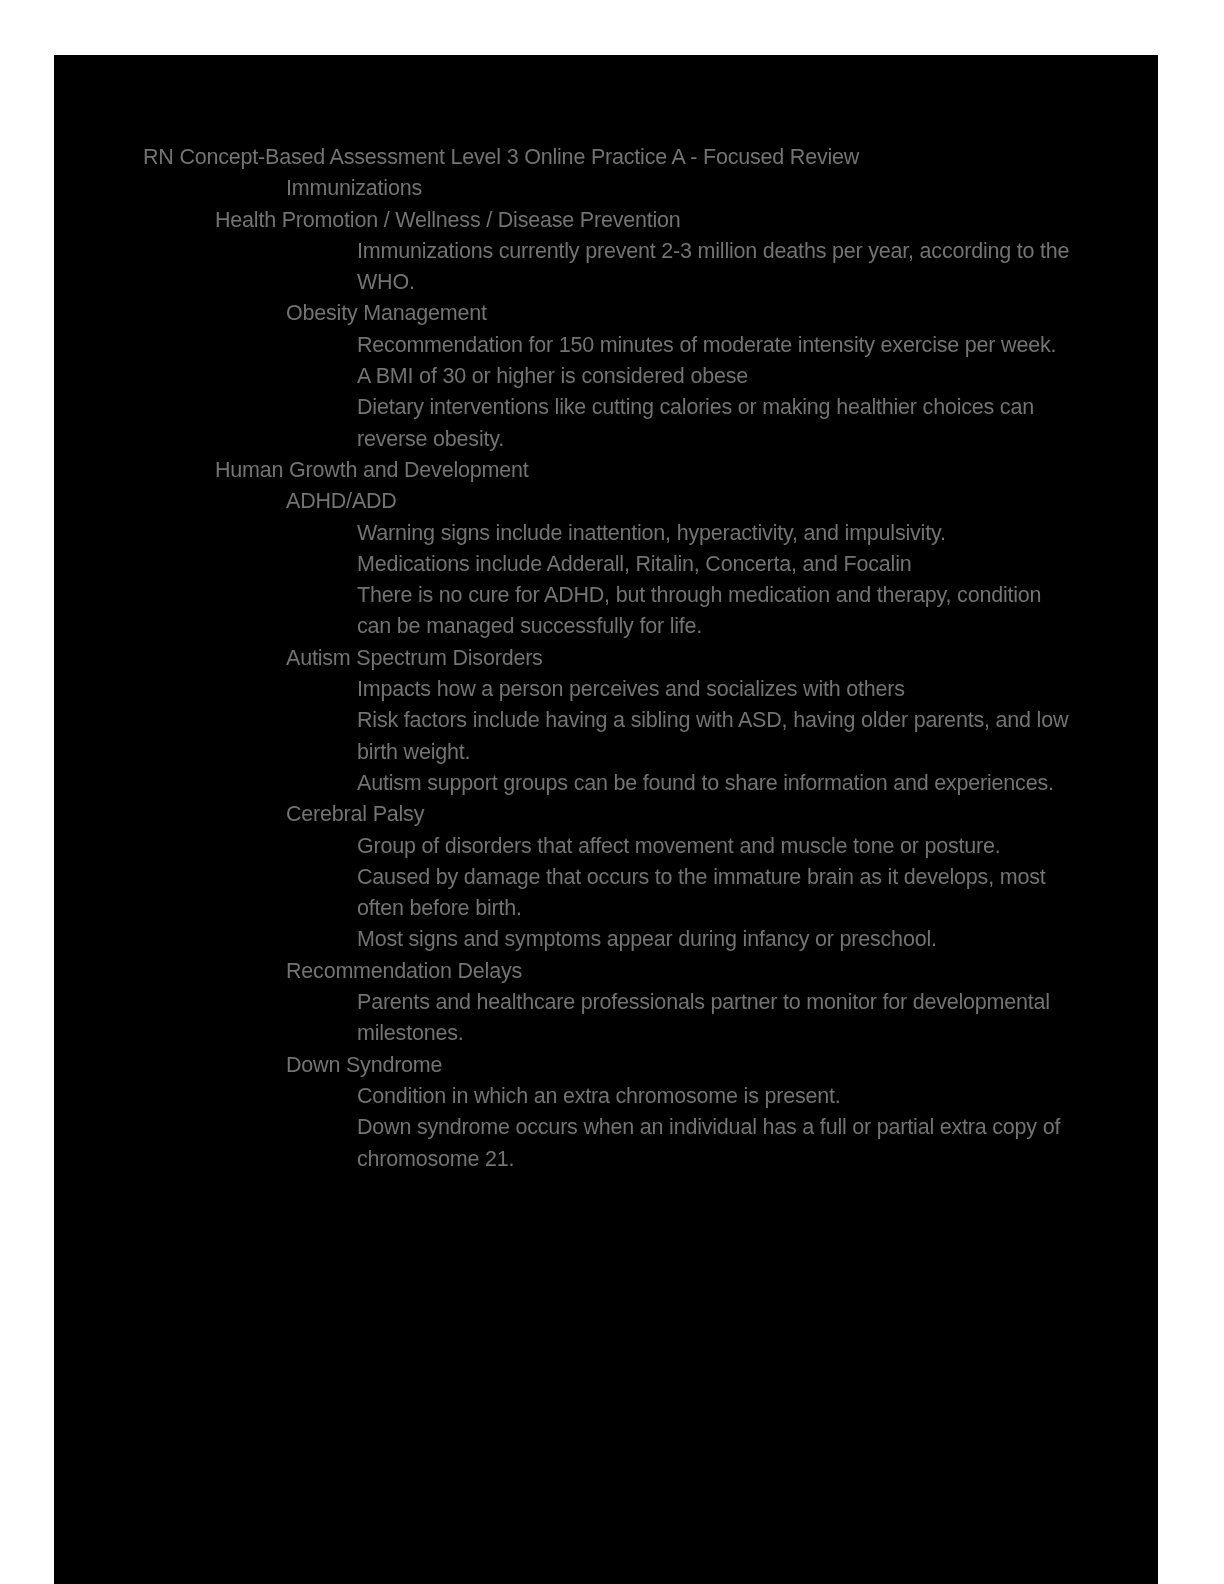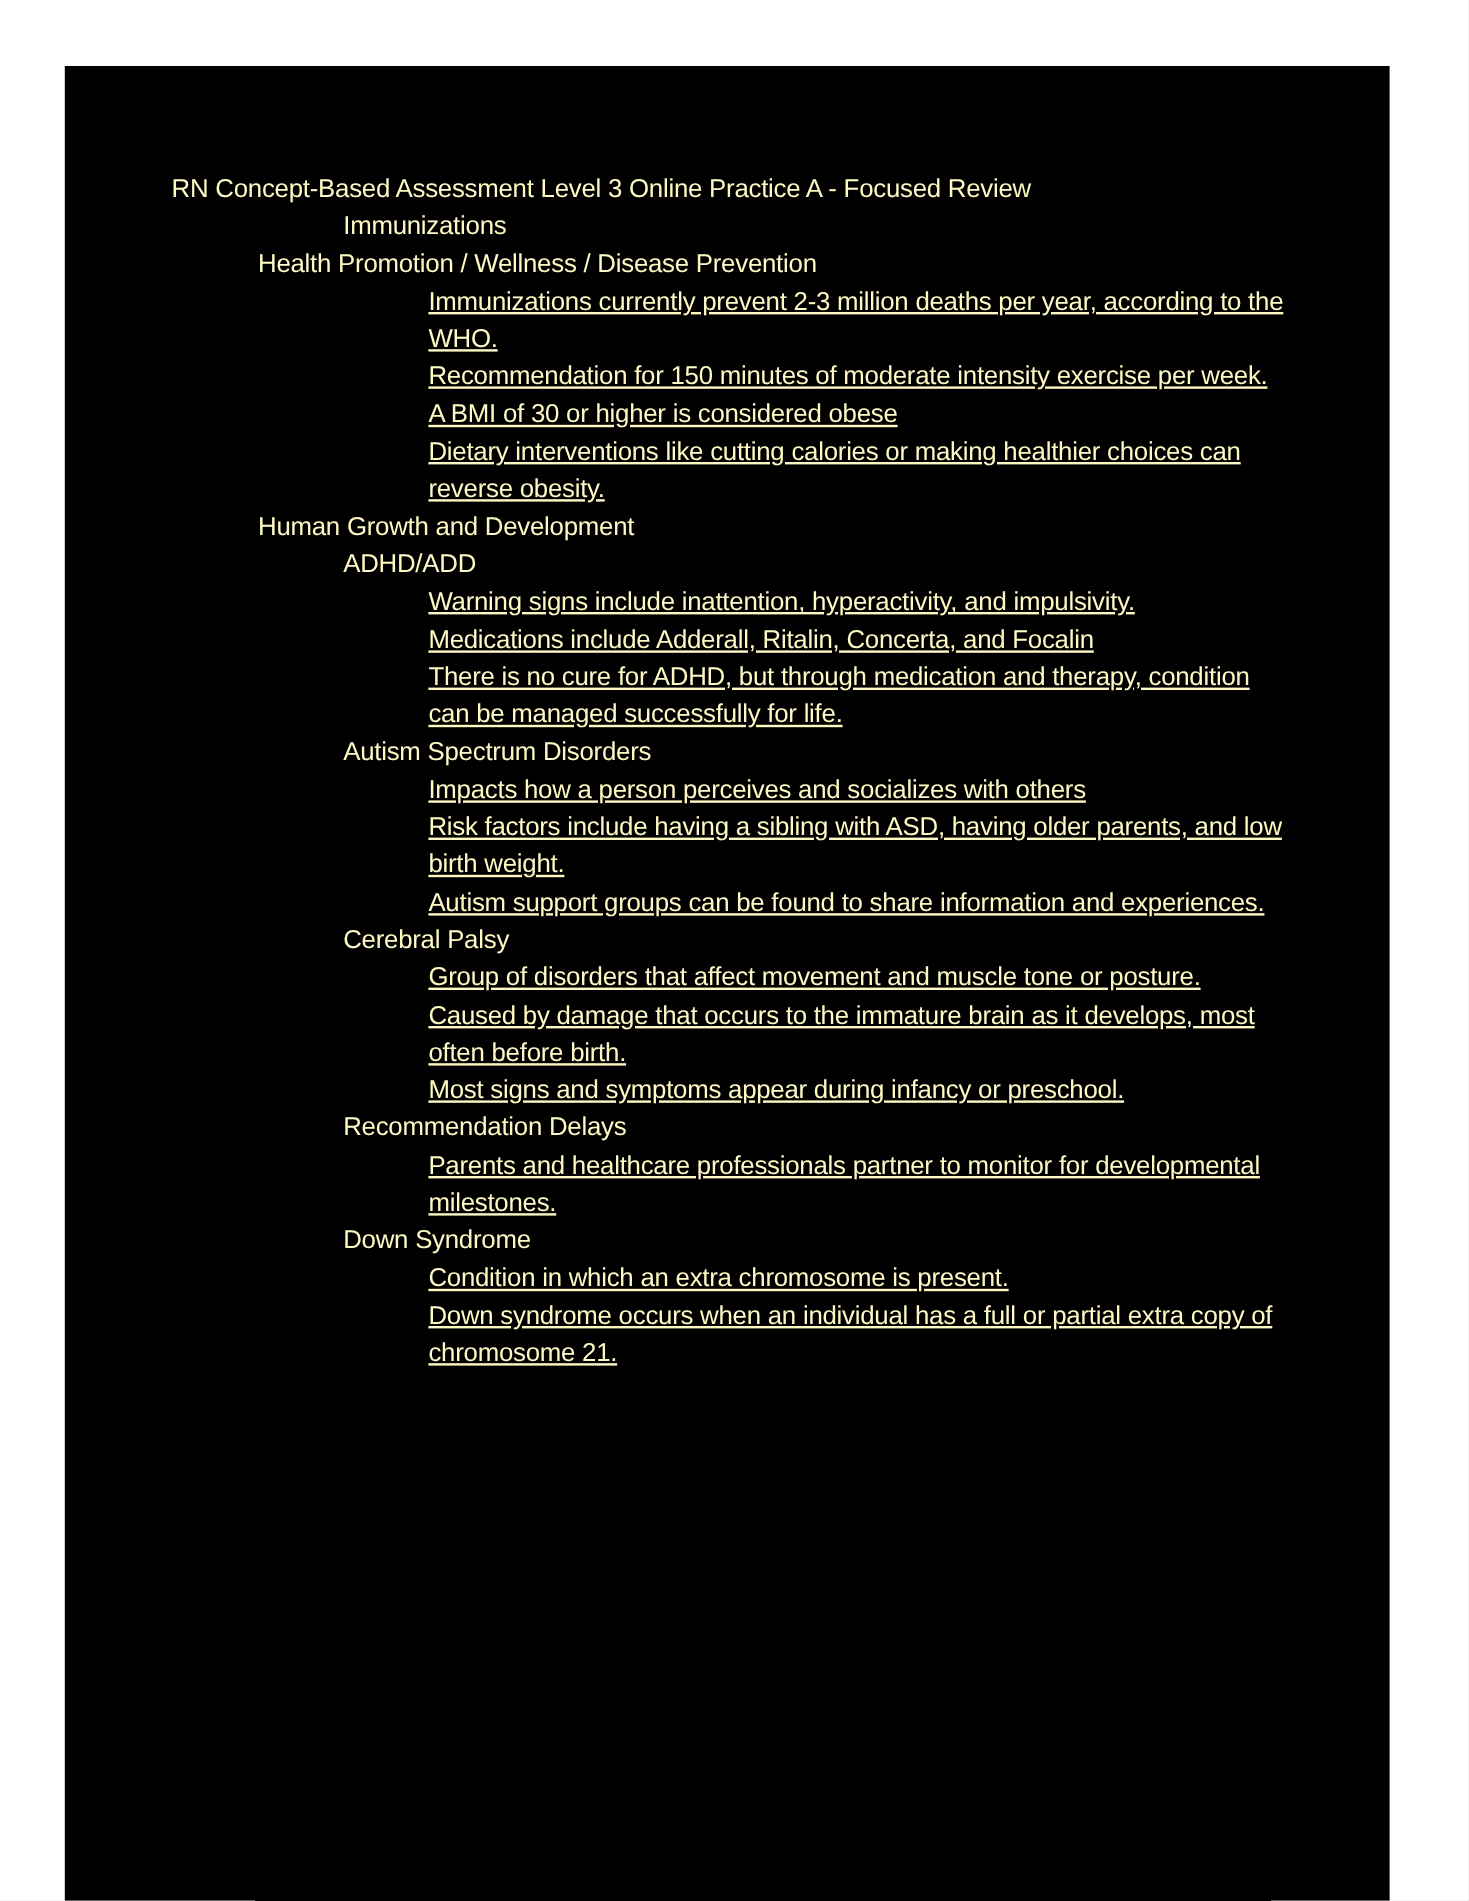--- a/index.html
+++ b/index.html
@@ -20,45 +20,46 @@
       top: 55px;
       width: 1104px;
       height: 1529px;
       background: #000000;
     }
     .outline {
       position: absolute;
       left: 89px;
       top: 87px;
       width: 960px;
-      color: #fef9c3;
+      color: #737373;
       font-size: 21.5px;
       line-height: 31.3px;
       letter-spacing: -0.2px;
     }
     .line {
       white-space: nowrap;
     }
     .lvl0 { padding-left: 0; }
     .lvl1 { padding-left: 72px; }
     .lvl2 { padding-left: 143px; }
-    .lvl3 { padding-left: 214px; white-space: normal; width: 720px; text-decoration: underline; }
+    .lvl3 { padding-left: 214px; white-space: normal; width: 720px; }
   </style>
 </head>
 <body>
 
 <div class="page">
   <div class="outline">
     <div class="line lvl0">RN Concept-Based Assessment Level 3 Online Practice A - Focused Review</div>
 
     <div class="line lvl2">Immunizations</div>
 
     <div class="line lvl1">Health Promotion / Wellness / Disease Prevention</div>
     <div class="line lvl3">Immunizations currently prevent 2-3 million deaths per year, according to the WHO.</div>
 
+    <div class="line lvl2">Obesity Management</div>
     <div class="line lvl3">Recommendation for 150 minutes of moderate intensity exercise per week.</div>
     <div class="line lvl3">A BMI of 30 or higher is considered obese</div>
     <div class="line lvl3">Dietary interventions like cutting calories or making healthier choices can reverse obesity.</div>
 
     <div class="line lvl1">Human Growth and Development</div>
 
     <div class="line lvl2">ADHD/ADD</div>
     <div class="line lvl3">Warning signs include inattention, hyperactivity, and impulsivity.</div>
     <div class="line lvl3">Medications include Adderall, Ritalin, Concerta, and Focalin</div>
     <div class="line lvl3">There is no cure for ADHD, but through medication and therapy, condition can be managed successfully for life.</div>

